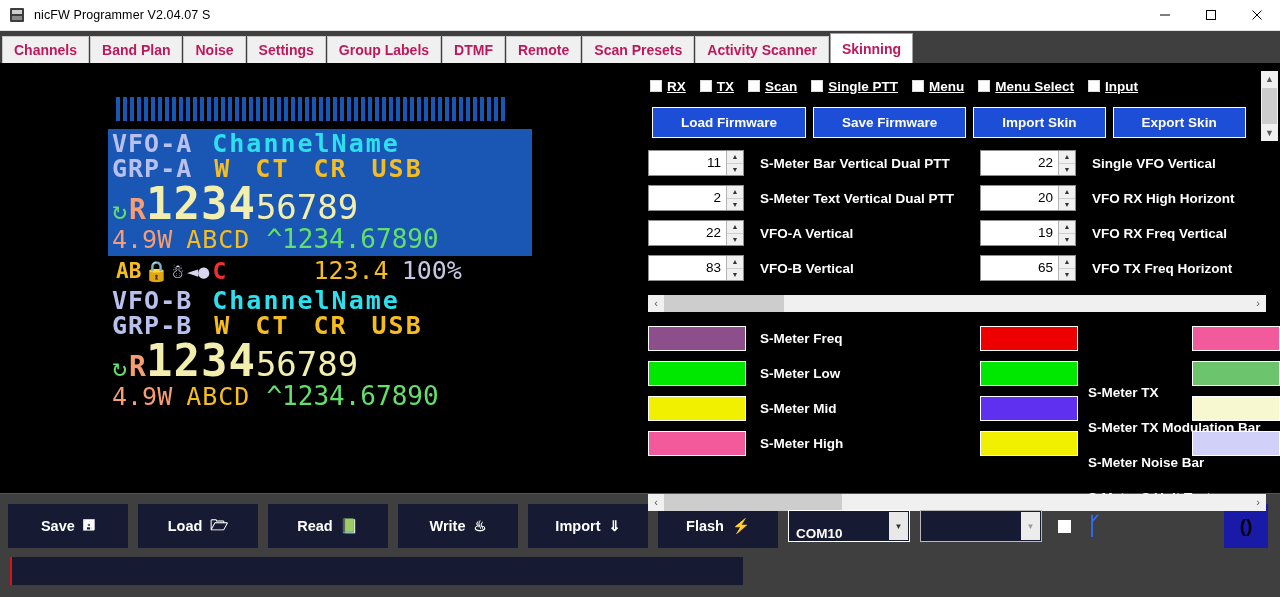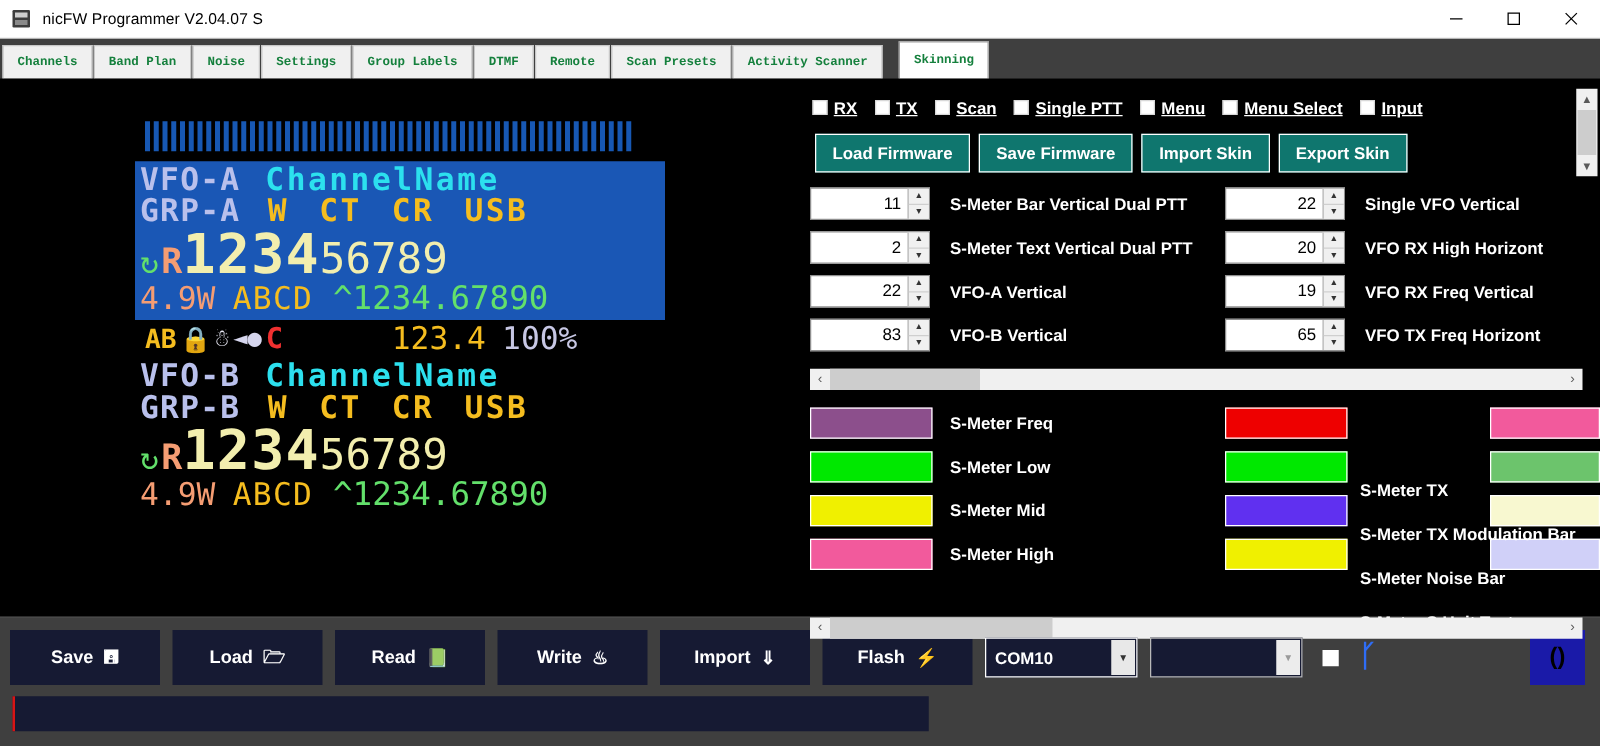--- a/index.html
+++ b/index.html
@@ -43,31 +43,29 @@
   .winbtn svg { display: block; }
 
   
   .tabstrip {
     height: 32px; background: #3f3f3f;
     display: flex; align-items: flex-end; padding-left: 2px;
     position: relative;
   }
   .tab {
     height: 27px; padding: 0 11px;
-    background: #f0f0f0; color: #15803d;
-    font-size: 10px; font-weight: bold;
+    background: #f0f0f0; color: #be185d;
+    font-size: 14px; font-weight: bold;
     display: flex; align-items: center;
     border: 1px solid #c8c8c8; border-bottom: none;
     margin-right: 1px;
-    font-family: Liberation Mono, monospace;
   }
   .tab.active {
     background: #ffffff; height: 30px;
     border-color: #a0a0a0;
-    margin-left: 12px;
   }
 
   
   .body-area {
     height: 430px; background: #000000;
     display: flex; position: relative;
   }
 
   
   .lcd-wrap {
@@ -121,23 +119,23 @@
   }
   .chk { display: flex; align-items: center; gap: 5px; margin-right: 10px; }
   .chk .box {
     width: 12px; height: 12px; background: #fff; border: 1px solid #d8d8d8;
     display: inline-block;
   }
   .chk .lbl { font-size: 13.5px; font-weight: bold; color: #fff; }
 
   .btn-row { display: flex; gap: 7px; padding: 10px 0 0 12px; }
   .fbtn {
-    background: #0f766e; color: #fff; border: 1px solid #ffffff;
+    background: #1d4ed8; color: #fff; border: 1px solid #ffffff;
     font-size: 13.5px; font-weight: bold;
-    padding: 7px 13px; white-space: nowrap;
+    padding: 7px 28px; white-space: nowrap;
   }
 
   .spin-grid {
     display: grid;
     grid-template-columns: 100px 232px 100px 1fr;
     row-gap: 9px; column-gap: 0;
     padding: 12px 0 0 8px;
     align-items: center;
   }
   .spin {
@@ -209,21 +207,21 @@
   .toolrow { display: flex; align-items: center; padding-left: 8px; gap: 10px; }
   .tbtn {
     background: #161a33; color: #fff; border: none;
     height: 44px; min-width: 120px; padding: 0 18px;
     font-size: 14.5px; font-weight: bold;
     display: flex; align-items: center; justify-content: center; gap: 8px;
     font-family: "Liberation Sans", sans-serif;
   }
   .combo {
     height: 32px; width: 122px; background: #161a33; color: #fff;
-    border: 1px solid #ffffff; display: flex; align-items: center;
+    border: 1px solid #ffffff; display: flex; align-items: flex-end;
     font-size: 13.5px; font-weight: bold; padding-left: 7px;
     position: relative;
   }
   .combo .arrow-btn {
     position: absolute; right: 1px; top: 1px; bottom: 1px; width: 19px;
     background: #e8e8e8; display: flex; align-items: center; justify-content: center;
     font-size: 8px; color: #333;
   }
   .combo.empty { border: 1px solid #b9b9b9; }
   .combo.empty .arrow-btn { background: #ececec; color: #9a9a9a; }

